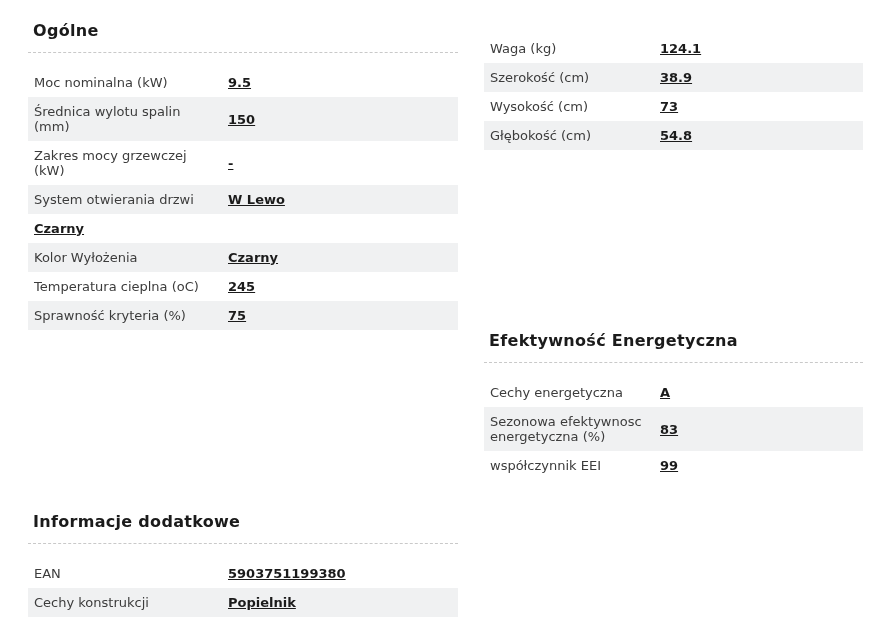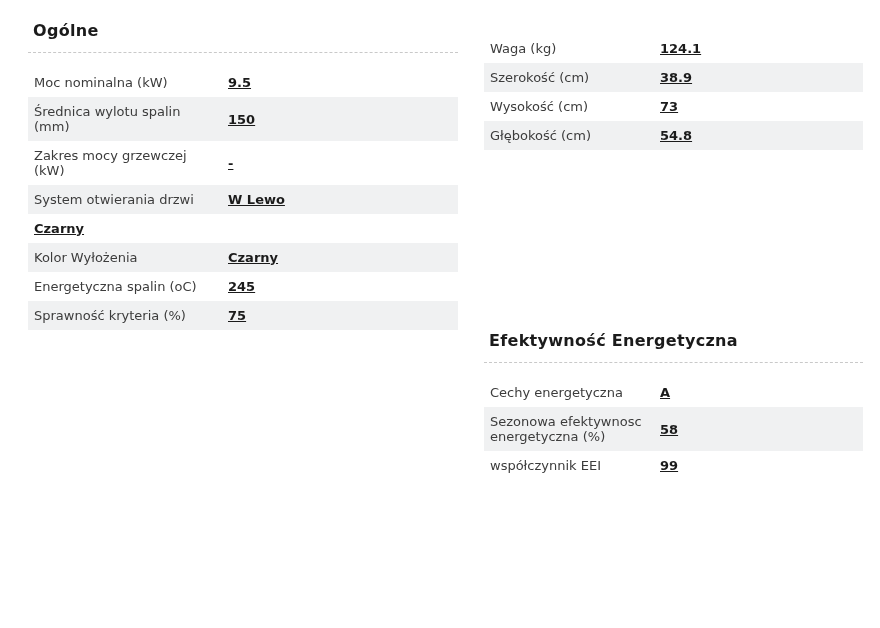--- a/index.html
+++ b/index.html
@@ -89,21 +89,21 @@
         <div class="spec-row">
           <span class="spec-value">Czarny</span>
         </div>
 
         <div class="spec-row">
           <span class="spec-label">Kolor Wyłożenia</span>
           <span class="spec-value">Czarny</span>
         </div>
 
         <div class="spec-row">
-          <span class="spec-label">Energetyczna spalin (oC)</span>
+          <span class="spec-label">Temperatura cieplna (oC)</span>
           <span class="spec-value">245</span>
         </div>
 
         <div class="spec-row">
           <span class="spec-label">Sprawność kryteria (%)</span>
           <span class="spec-value">75</span>
         </div>
       </div>
   </section>
 
@@ -137,24 +137,39 @@
     <h2 class="section-title">Efektywność Energetyczna</h2>
     <div class="spec-rows">
 
         <div class="spec-row">
           <span class="spec-label">Cechy energetyczna</span>
           <span class="spec-value">A</span>
         </div>
 
         <div class="spec-row">
           <span class="spec-label">Sezonowa efektywnosc energetyczna (%)</span>
-          <span class="spec-value">58</span>
+          <span class="spec-value">83</span>
         </div>
 
         <div class="spec-row">
           <span class="spec-label">współczynnik EEI</span>
           <span class="spec-value">99</span>
         </div>
       </div>
   </section>
 
+  <section class="spec-section sec-informacje col-left">
+    <h2 class="section-title">Informacje dodatkowe</h2>
+    <div class="spec-rows">
+
+        <div class="spec-row">
+          <span class="spec-label">EAN</span>
+          <span class="spec-value">5903751199380</span>
+        </div>
+
+        <div class="spec-row">
+          <span class="spec-label">Cechy konstrukcji</span>
+          <span class="spec-value">Popielnik</span>
+        </div>
+      </div>
+  </section>
 
 </div>
 
 </body></html>

